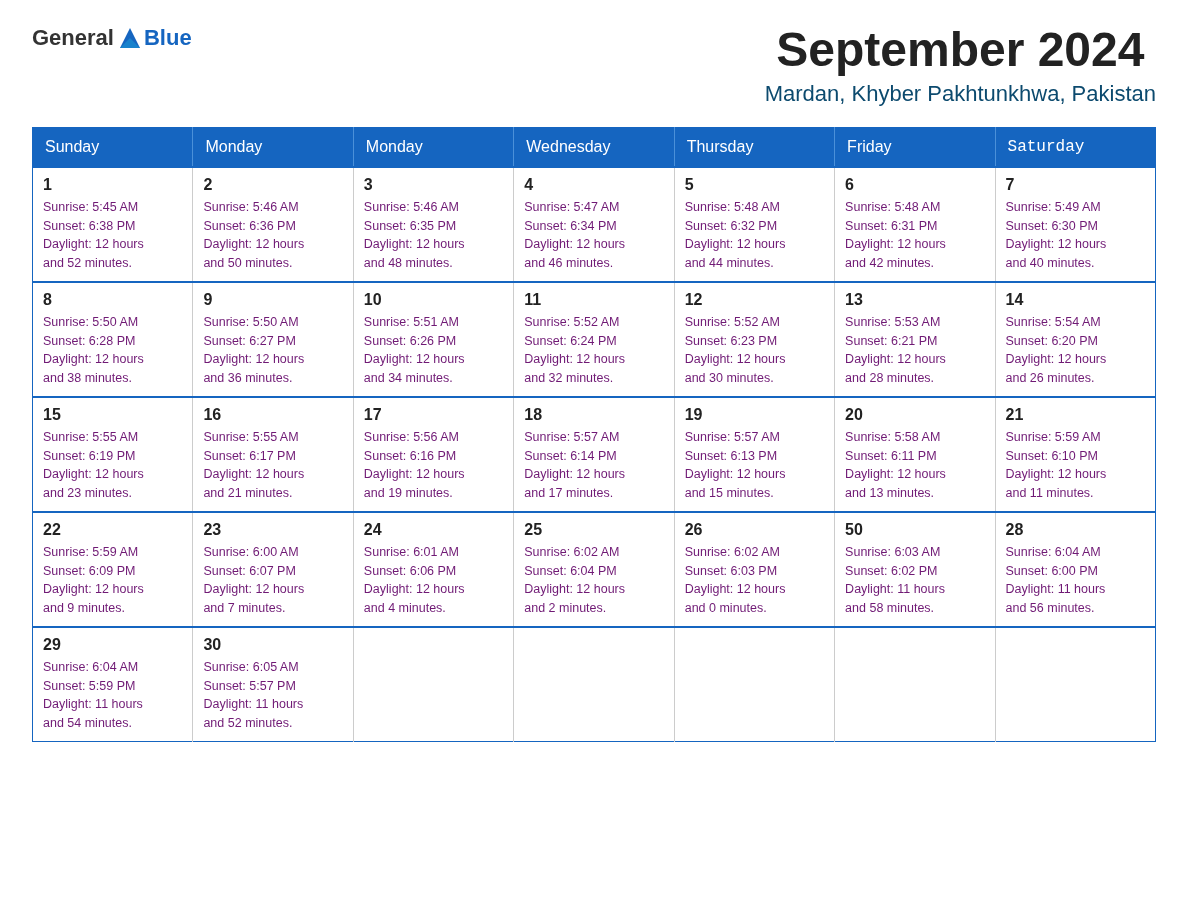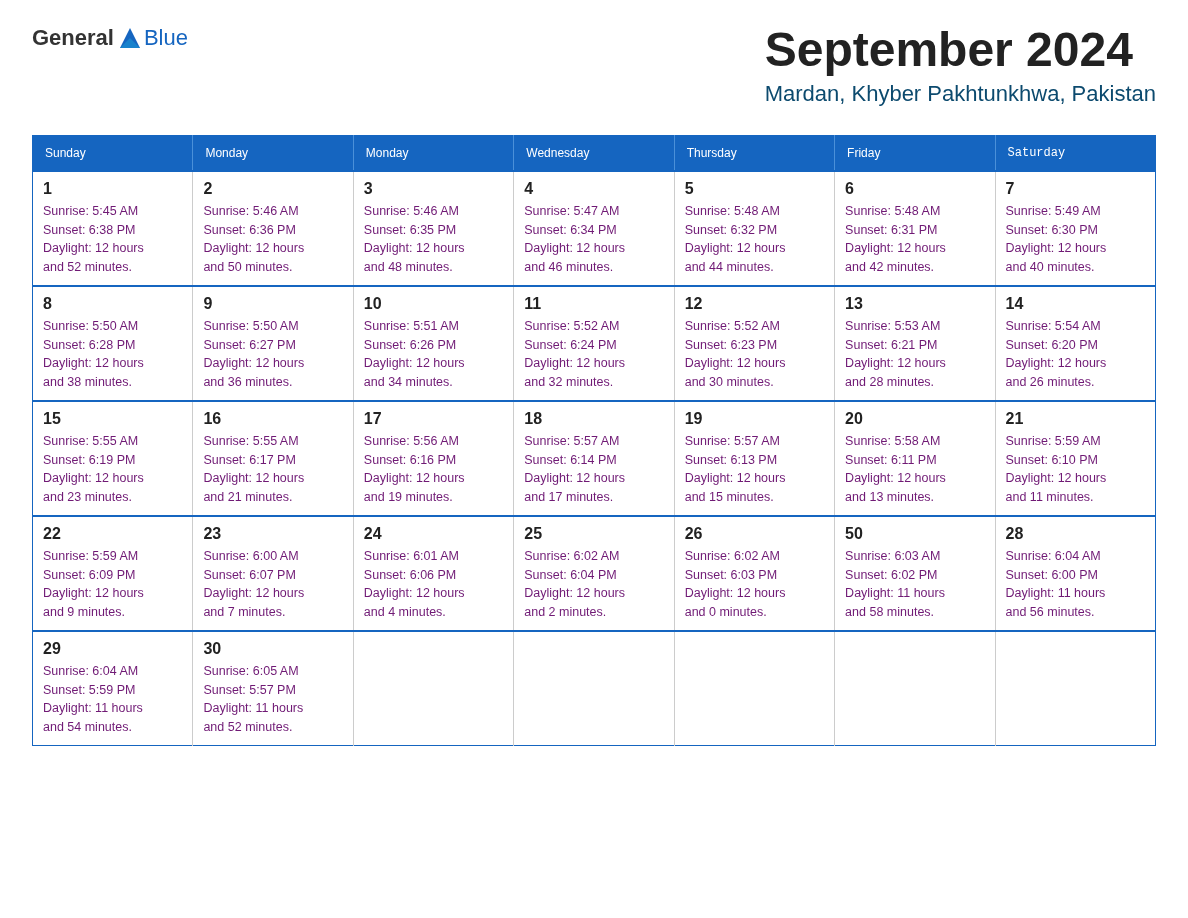--- a/index.html
+++ b/index.html
@@ -7,65 +7,65 @@
       font-family: Arial, sans-serif;
       background: #fff;
       padding: 24px 32px;
       width: 1188px;
       min-height: 918px;
     }
     .header {
       display: flex;
       justify-content: space-between;
       align-items: flex-start;
-      margin-bottom: 28px;
+      margin-bottom: 20px;
     }
     .logo {
       display: flex;
       align-items: center;
       gap: 0px;
     }
     .logo-text-general {
       font-size: 22px;
       font-weight: bold;
       color: #333;
     }
     .logo-text-blue {
       font-size: 22px;
-      font-weight: normal;
+      font-weight: bold;
       color: #1565c0;
     }
     .logo-icon {
       width: 28px;
       height: 28px;
       margin-left: 2px;
     }
     .header-right {
-      text-align: left;
+      text-align: center;
     }
     .month-year {
       font-size: 48px;
       font-weight: bold;
       color: #222;
       line-height: 1.1;
     }
     .location {
       font-size: 22px;
       color: #0c4a6e;
       margin-top: 4px;
     }
     .calendar-table {
       width: 100%;
       border-collapse: collapse;
       border: 1px solid #1565c0;
     }
     .calendar-table thead tr th {
       background-color: #1565c0;
       color: #fff;
-      font-size: 12px;
+      font-size: 16px;
       font-weight: normal;
       padding: 10px 12px;
       text-align: left;
       border-right: 1px solid #4a90d9;
     }
     .calendar-table thead tr th:last-child {
       border-right: none;
       font-family: Liberation Mono, monospace;
     }
     .calendar-table tbody tr td {

